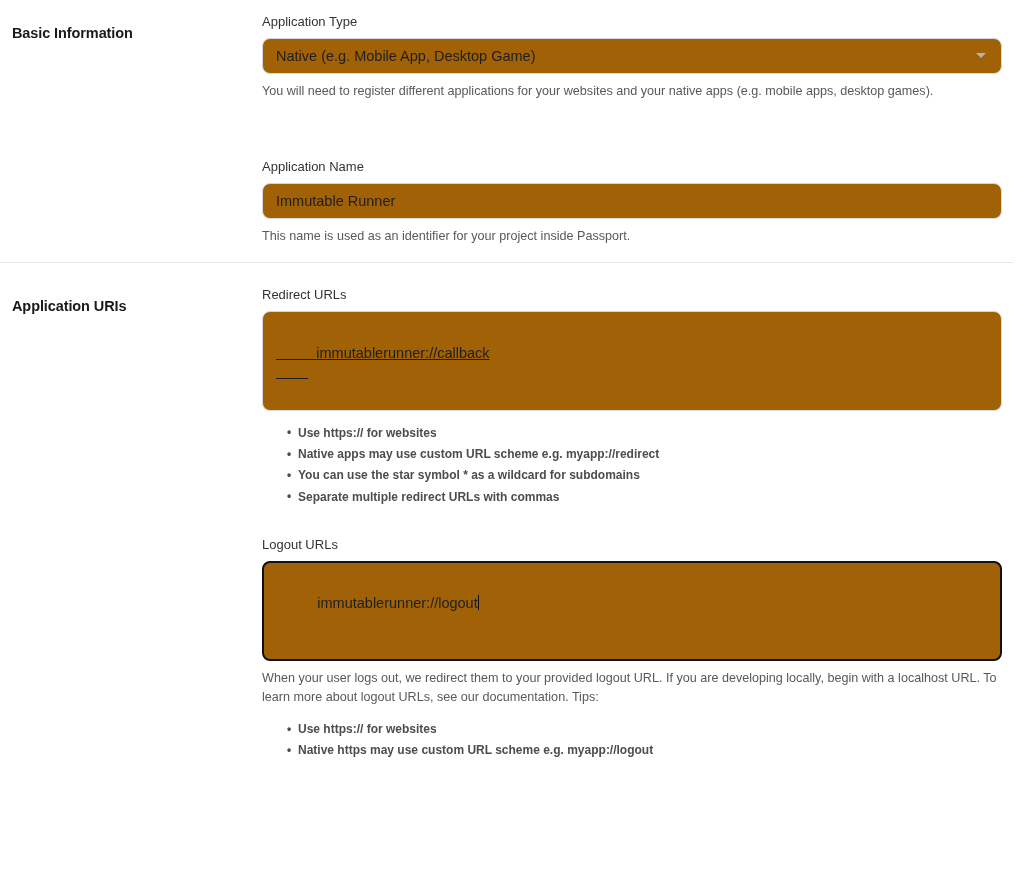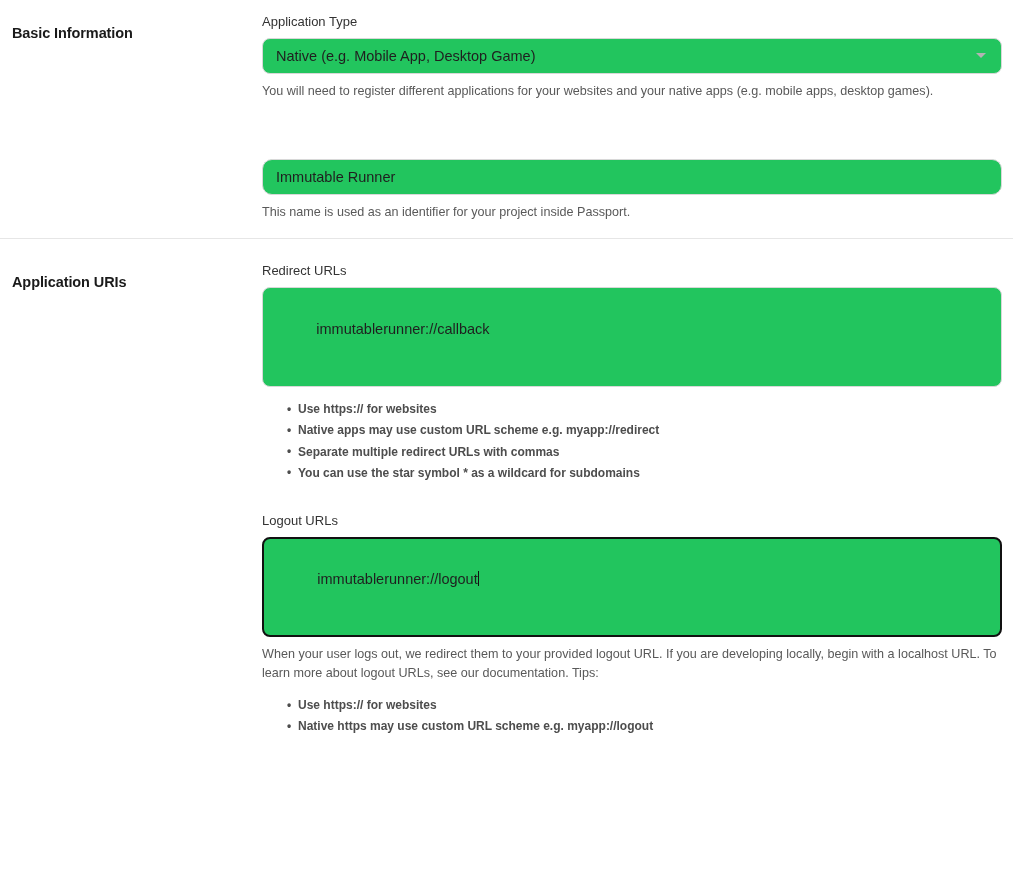--- a/index.html
+++ b/index.html
@@ -46,21 +46,21 @@
     font-size: 13px;
     color: #333333;
     line-height: 1.3;
     margin-bottom: 7px;
     display: block;
   }
   .control {
     width: 100%;
     border: 1px solid #d8d8d8;
     border-radius: 8px;
-    background: #22c55e;
+    background: #a16207;
     font-family: "Liberation Sans", sans-serif;
     font-size: 14.5px;
     color: #1f1f1f;
     display: flex;
     align-items: center;
     position: relative;
   }
   .control.select {
     height: 36px;
     padding: 0 13px;
@@ -72,30 +72,29 @@
     width: 0; height: 0;
     border-left: 5px solid transparent;
     border-right: 5px solid transparent;
     border-top: 5px solid #b3b3b3;
     flex: 0 0 auto;
     margin-right: 2px;
   }
   .control.text-input {
     height: 36px;
     padding: 12px 13px;
-    border-radius: 10px;
   }
   .control.textarea {
     display: block;
     padding: 12px 13px;
     line-height: 1.35;
     white-space: pre-wrap;
     word-break: break-all;
   }
-  .control.textarea.h-redirect { height: 100px; }
+  .control.textarea.h-redirect { height: 100px; text-decoration: underline; }
   .control.textarea.h-logout  { height: 100px; }
   .control.focused {
     border: 2px solid #111111;
   }
   .caret {
     display: inline-block;
     width: 1px;
     height: 15px;
     background: #111111;
     vertical-align: -2px;
@@ -154,20 +153,21 @@
         </div>
         <div class="help">You will need to register different applications for your websites and your native apps (e.g. mobile apps, desktop games).</div>
       </div>
 
       <div class="sp-22"></div>
 
 
       <div class="sp-36"></div>
 
       <div class="field">
+        <span class="field-label">Application Name</span>
         <div class="control text-input">
           <span class="value" placeholder="">Immutable Runner</span>
         </div>
         <div class="help">This name is used as an identifier for your project inside Passport.</div>
       </div>
 
     </div>
   </div>
 
   <div class="sp-16"></div>
@@ -179,22 +179,22 @@
     <div class="section-body">
 
       <div class="field">
         <span class="field-label">Redirect URLs</span>
         <div class="control textarea h-redirect">
           <span placeholder="">immutablerunner://callback</span>
         </div>
         <ul class="tips">
           <li>Use https:// for websites</li>
           <li>Native apps may use custom URL scheme e.g. myapp://redirect</li>
+          <li>You can use the star symbol * as a wildcard for subdomains</li>
           <li>Separate multiple redirect URLs with commas</li>
-          <li>You can use the star symbol * as a wildcard for subdomains</li>
         </ul>
       </div>
 
       <div class="sp-28"></div>
 
       <div class="field">
         <span class="field-label">Logout URLs</span>
         <div class="control textarea h-logout focused">
           <span placeholder="">immutablerunner://logout</span><span class="caret"></span>
         </div>

